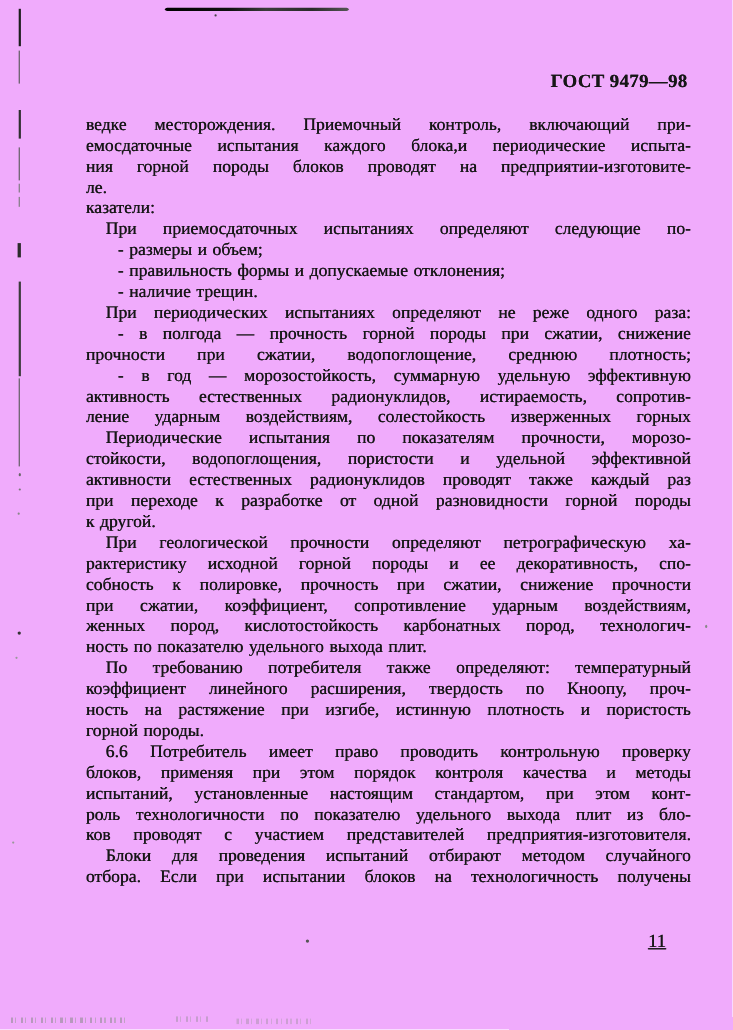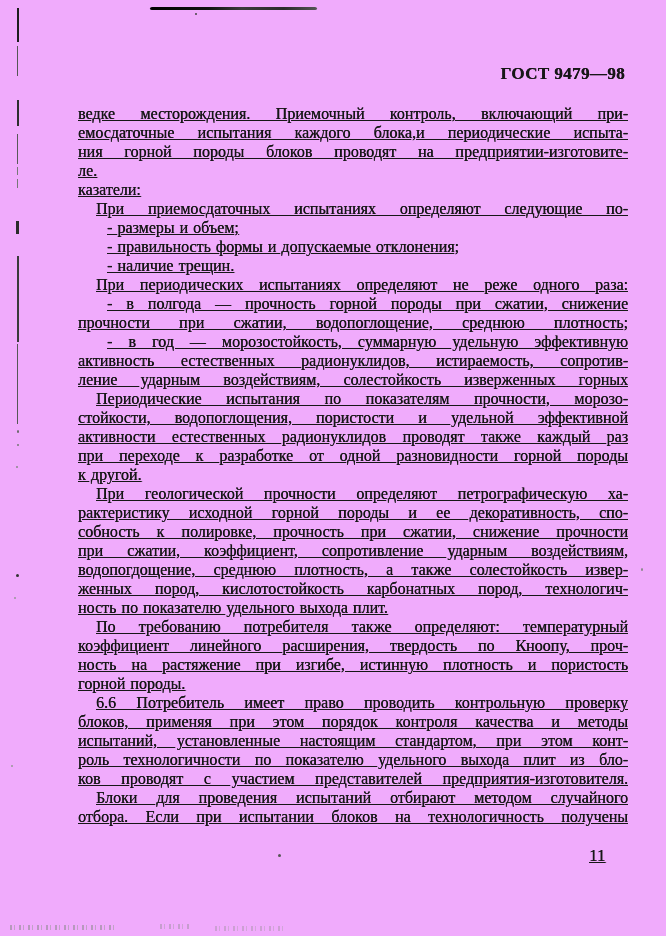--- a/index.html
+++ b/index.html
@@ -22,21 +22,20 @@
     letter-spacing: 0.4px;
     text-shadow: 0.3px 0 0 currentColor;
     white-space: nowrap;
   }
   
   .body-text {
     position: absolute;
     left: 78px;
     top: 104px;
     width: 550px;
-    text-decoration: underline;
   }
   .line {
     height: 19px;
     line-height: 19px;
     font-size: 16px;
     overflow: hidden;
     text-align: justify;
     text-shadow: 0.3px 0 0 currentColor;
     word-spacing: 1px;
   }
@@ -123,21 +122,20 @@
       <div class="line just">ление ударным воздействиям, солестойкость изверженных горных</div>
       <div class="line just ind1">Периодические испытания по показателям прочности, морозо-</div>
       <div class="line just">стойкости, водопоглощения, пористости и удельной эффективной</div>
       <div class="line just">активности естественных радионуклидов проводят также каждый раз</div>
       <div class="line just">при переходе к разработке от одной разновидности горной породы</div>
       <div class="line left">к другой.</div>
       <div class="line just ind1">При геологической прочности определяют петрографическую ха-</div>
       <div class="line just">рактеристику исходной горной породы и ее декоративность, спо-</div>
       <div class="line just">собность к полировке, прочность при сжатии, снижение прочности</div>
       <div class="line just">при сжатии, коэффициент, сопротивление ударным воздействиям,</div>
-      <div class="line just">водопогдощение, среднюю плотность, а также солестойкость извер-</div>
       <div class="line just">женных пород, кислотостойкость карбонатных пород, технологич-</div>
       <div class="line left">ность по показателю удельного выхода плит.</div>
       <div class="line just ind1">По требованию потребителя также определяют: температурный</div>
       <div class="line just">коэффициент линейного расширения, твердость по Кноопу, проч-</div>
       <div class="line just">ность на растяжение при изгибе, истинную плотность и пористость</div>
       <div class="line left">горной породы.</div>
       <div class="line just ind1">6.6 Потребитель имеет право проводить контрольную проверку</div>
       <div class="line just">блоков, применяя при этом порядок контроля качества и методы</div>
       <div class="line just">испытаний, установленные настоящим стандартом, при этом конт-</div>
       <div class="line just">роль технологичности по показателю удельного выхода плит из бло-</div>

